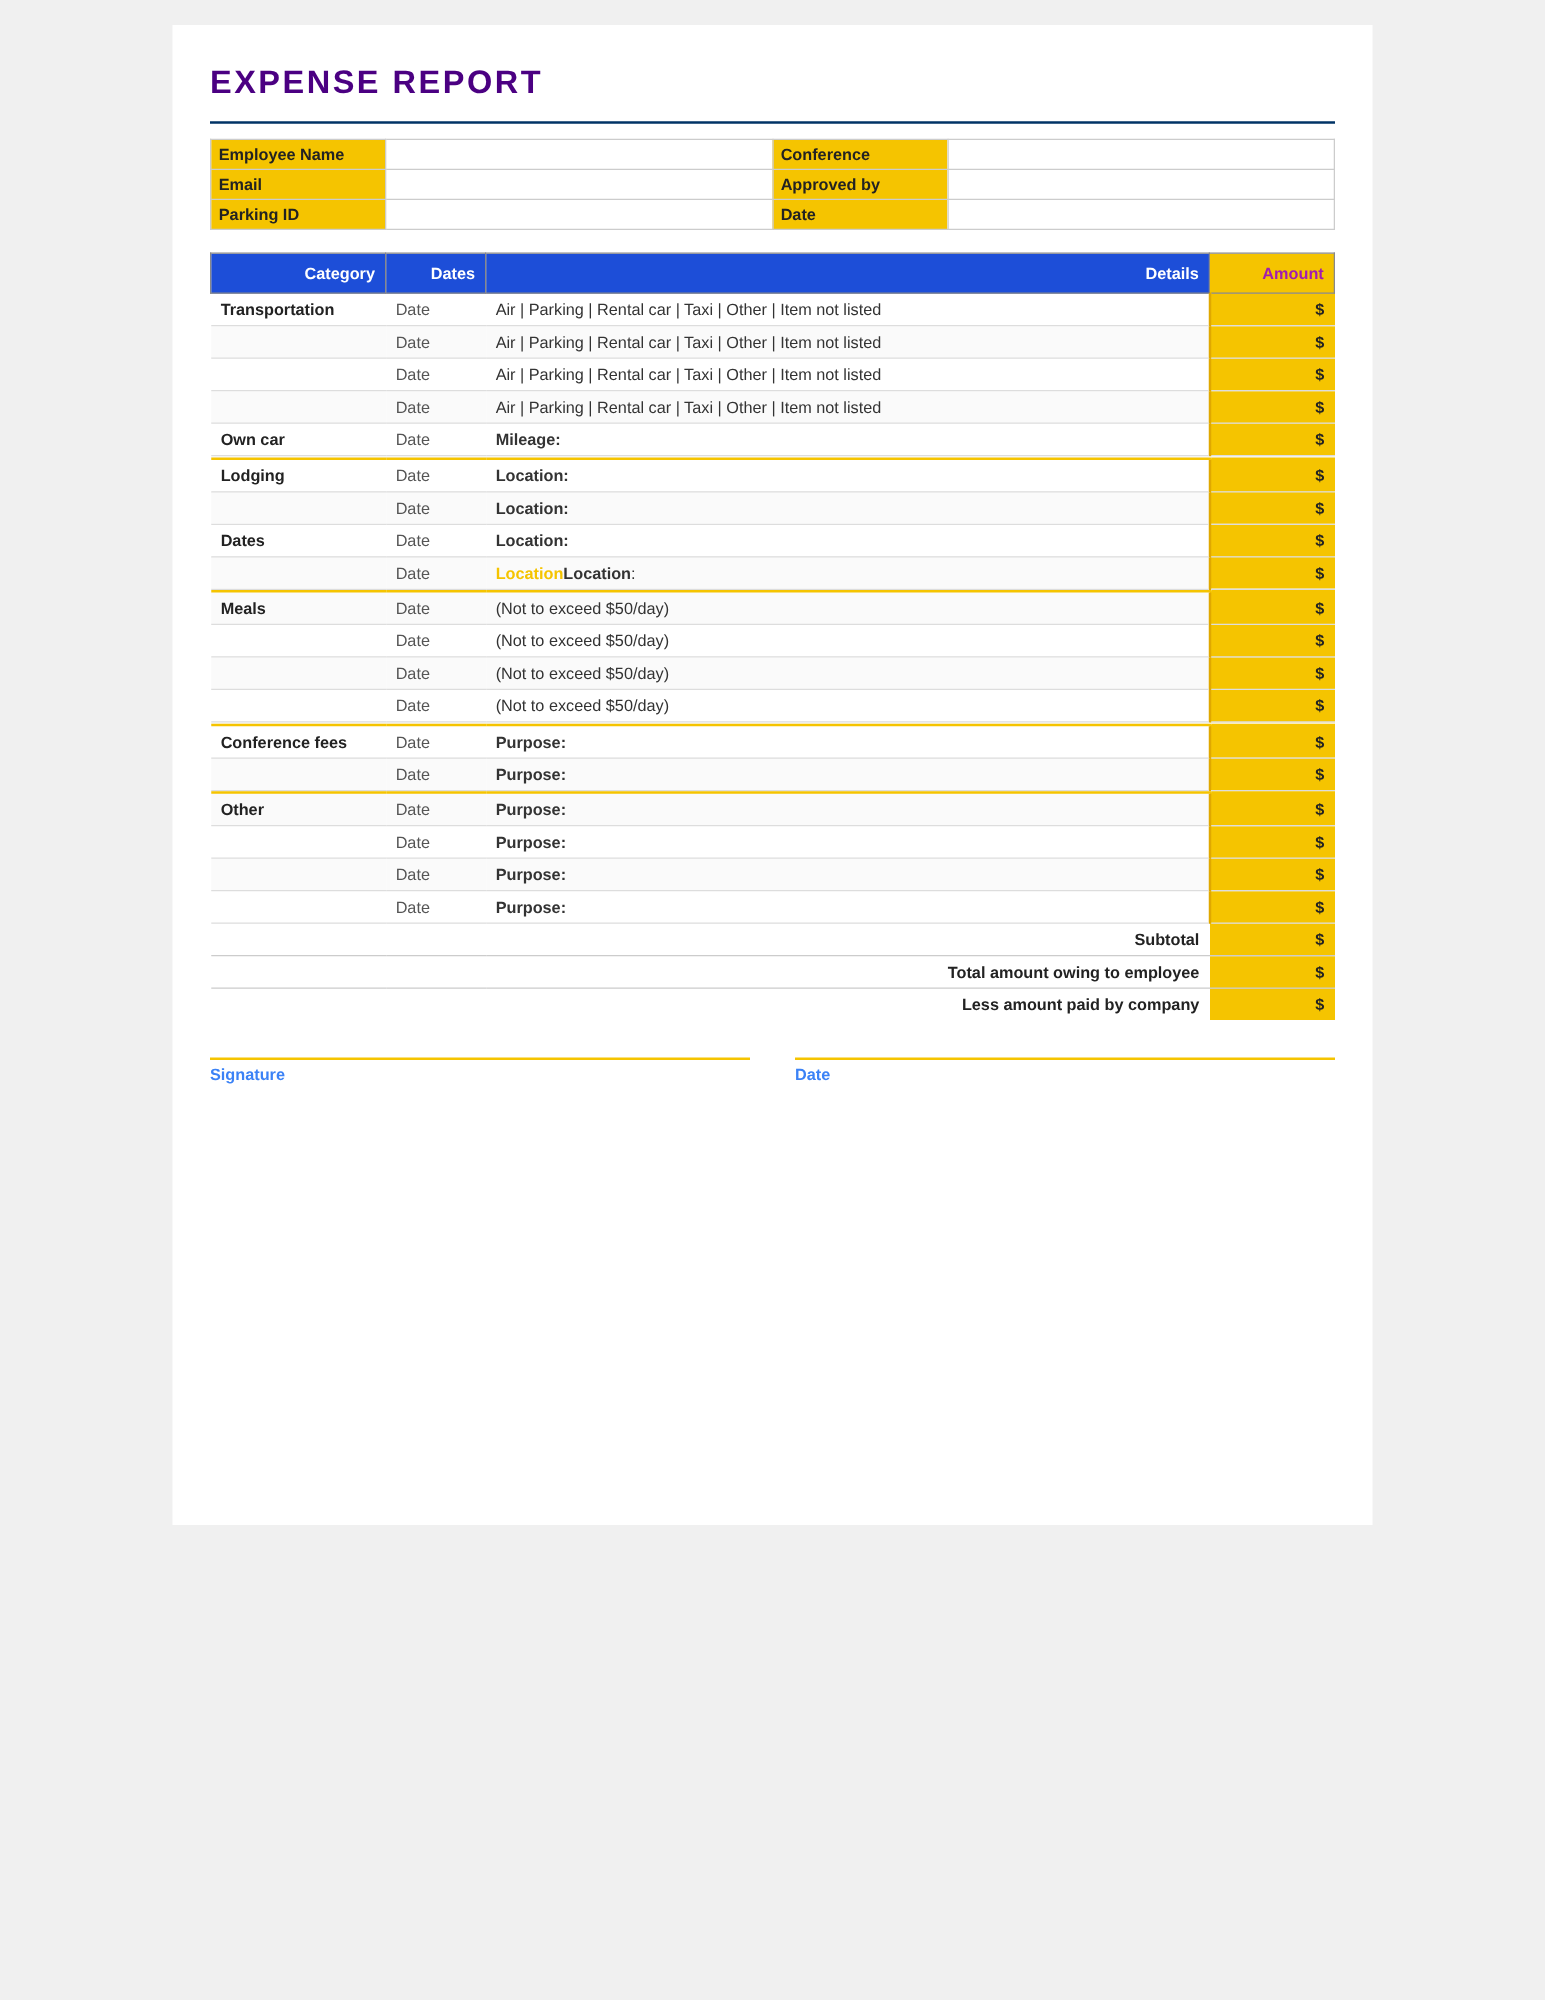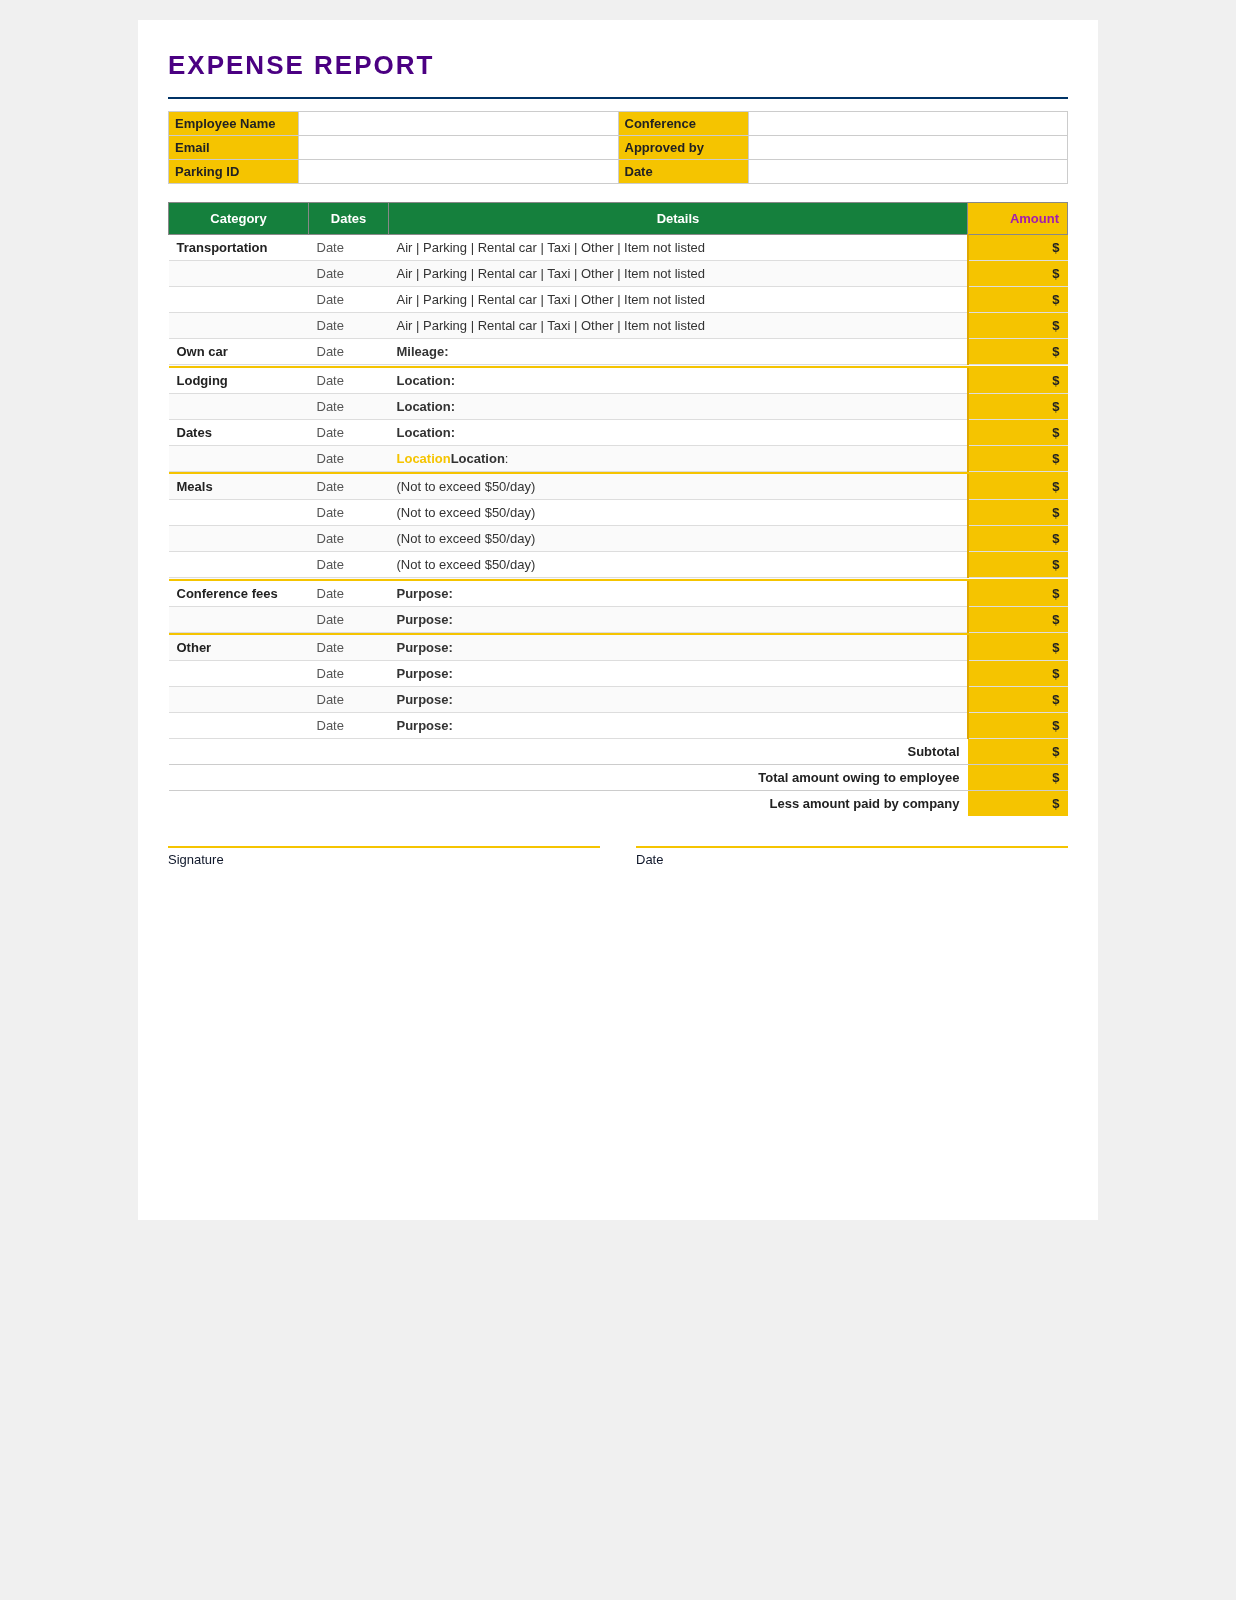--- a/index.html
+++ b/index.html
@@ -39,21 +39,21 @@
     }
     .info-grid td {
       padding: 4px 6px;
       border: 1px solid #ccc;
       background: #f5f5f5;
     }
     .info-grid .label-cell {
       background: #f5c400;
       font-weight: bold;
       color: #222;
-      width: 130px;
+      width: 140px;
       white-space: nowrap;
     }
     .info-grid .value-cell {
       background: #fff;
       min-width: 220px;
     }
 
     
     .expenses-title {
       color: #003366;
@@ -64,25 +64,25 @@
       letter-spacing: 1px;
     }
 
     
     .expenses-table {
       width: 100%;
       border-collapse: collapse;
       margin-bottom: 0;
     }
     .expenses-table thead tr th {
-      background: #15803d;
+      background: #1d4ed8;
       color: #fff;
       font-weight: bold;
       padding: 8px 8px;
-      text-align: center;
+      text-align: right;
       border: 1px solid #888;
     }
     .expenses-table thead tr th.amount-col {
       text-align: right;
       background: #f5c400;
       color: #a21caf;
     }
     .expenses-table tbody tr td {
       padding: 5px 8px;
       border-bottom: 1px solid #ddd;
@@ -147,22 +147,22 @@
       align-items: flex-end;
     }
     .sig-block {
       width: 48%;
     }
     .sig-line {
       border-top: 2px solid #f5c400;
       margin-bottom: 4px;
     }
     .sig-label {
-      font-weight: normal;
-      color: #0f172a;
+      font-weight: bold;
+      color: #3b82f6;
       font-size: 13px;
     }
   </style>
 </head>
 <body>
 
 <div class="page">
 
   <div class="title">EXPENSE REPORT</div>
   <hr class="title-underline">

